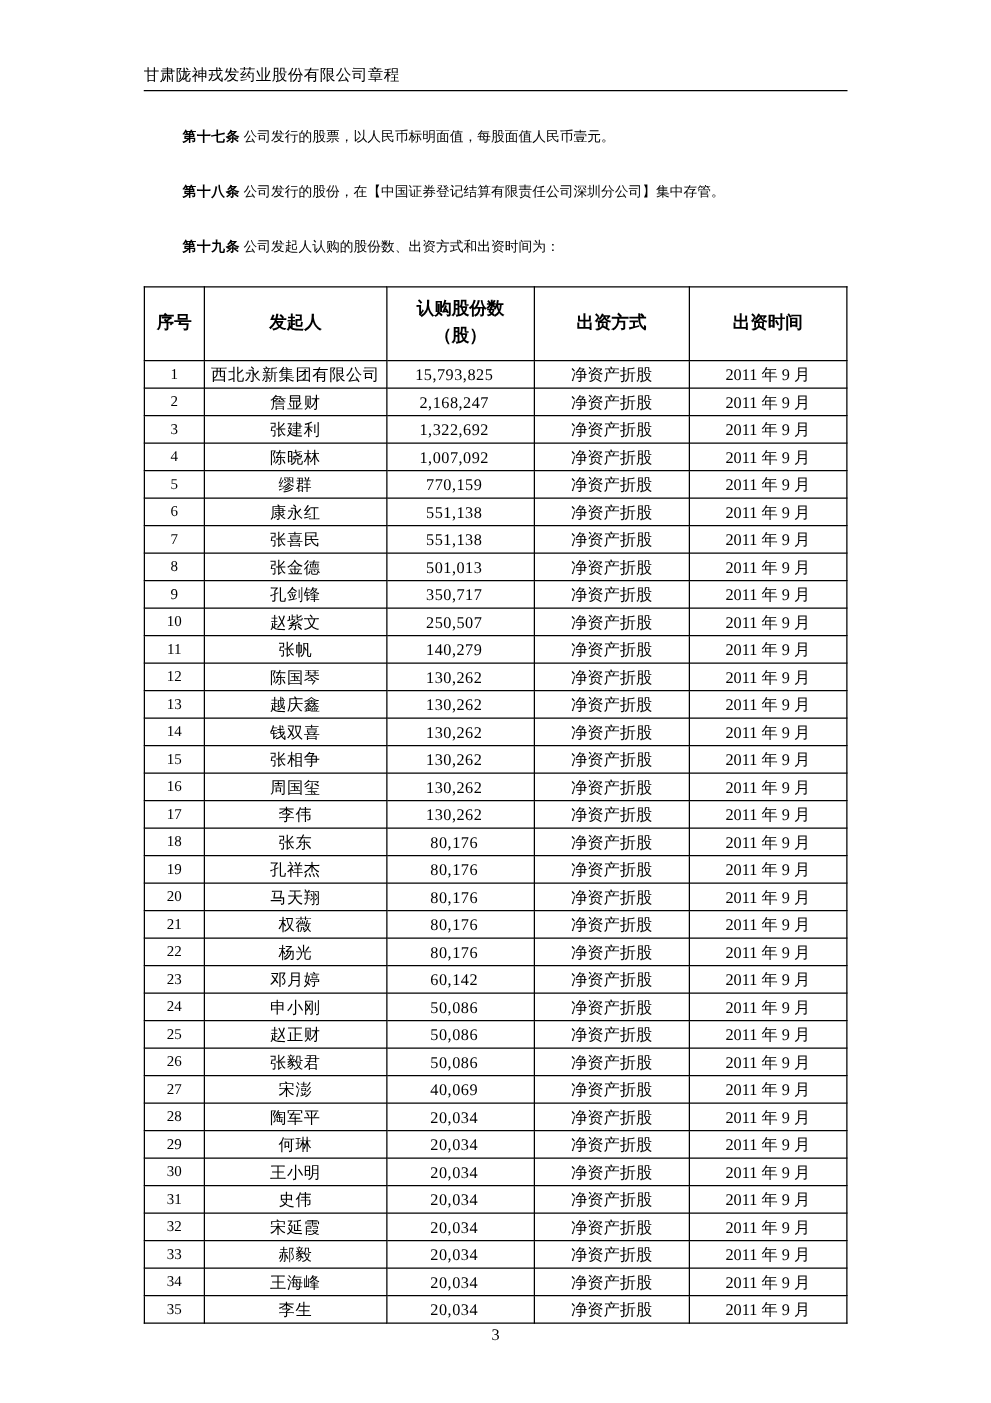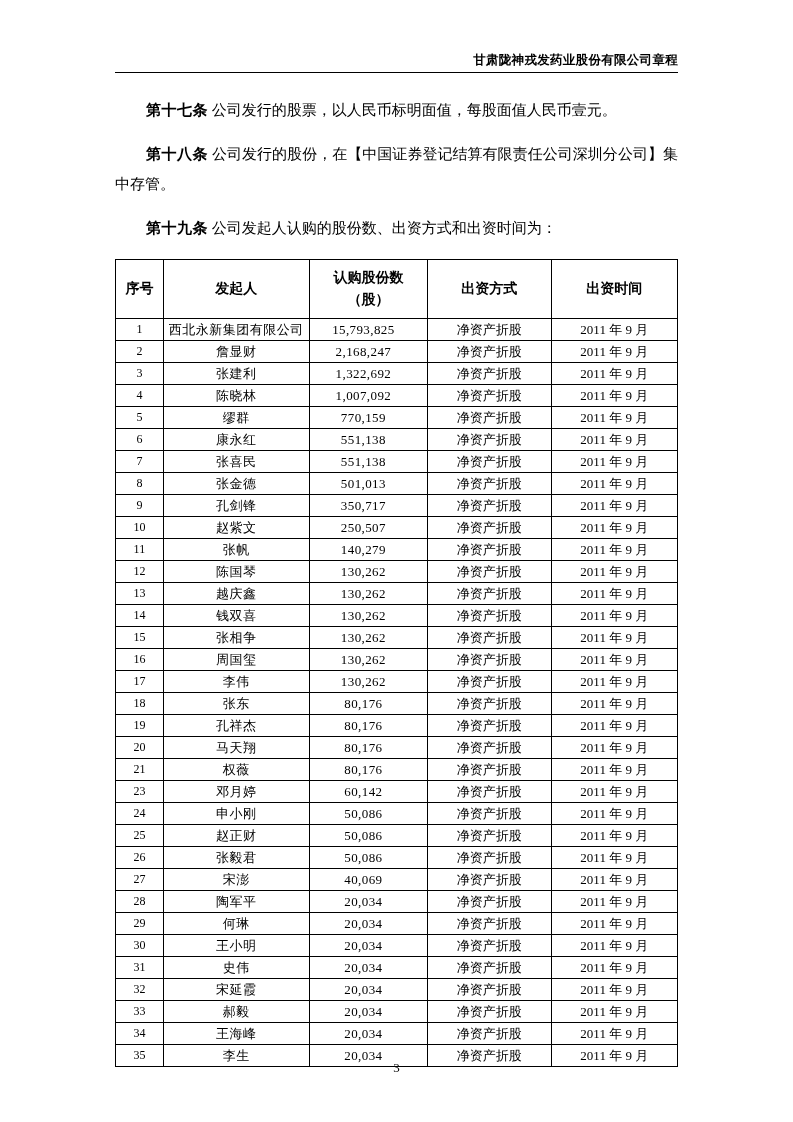--- a/index.html
+++ b/index.html
@@ -20,33 +20,32 @@
     box-sizing: border-box;
     padding: 52px 60px 40px 60px;
     position: relative;
   }
   .header {
     margin-left: 55px;
     margin-right: 55px;
     padding-bottom: 3px;
     border-bottom: 1px solid #000;
     font-size: 12.5px;
-    font-weight: bold;
+    font-weight: normal;
     letter-spacing: 0.3px;
     font-family: "Liberation Serif", "DejaVu Serif", serif;
-    text-align: right;
   }
   .body-area {
     margin-left: 55px;
     margin-right: 55px;
     margin-top: 22px;
   }
   p.para {
     margin: 0 0 14px 0;
-    font-size: 15px;
+    font-size: 11px;
     line-height: 30px;
     text-indent: 31px;
     text-align: justify;
   }
   p.para .artnum {
     font-weight: bold;
     letter-spacing: 0.5px;
   }
   table.shareholders {
     border-collapse: collapse;
@@ -274,20 +273,27 @@
             <td class="time">2011 年 9 月</td>
           </tr>
           <tr>
             <td class="num">21</td>
             <td class="name">权薇</td>
             <td class="amount">80,176</td>
             <td class="method">净资产折股</td>
             <td class="time">2011 年 9 月</td>
           </tr>
           <tr>
+            <td class="num">22</td>
+            <td class="name">杨光</td>
+            <td class="amount">80,176</td>
+            <td class="method">净资产折股</td>
+            <td class="time">2011 年 9 月</td>
+          </tr>
+          <tr>
             <td class="num">23</td>
             <td class="name">邓月婷</td>
             <td class="amount">60,142</td>
             <td class="method">净资产折股</td>
             <td class="time">2011 年 9 月</td>
           </tr>
           <tr>
             <td class="num">24</td>
             <td class="name">申小刚</td>
             <td class="amount">50,086</td>

